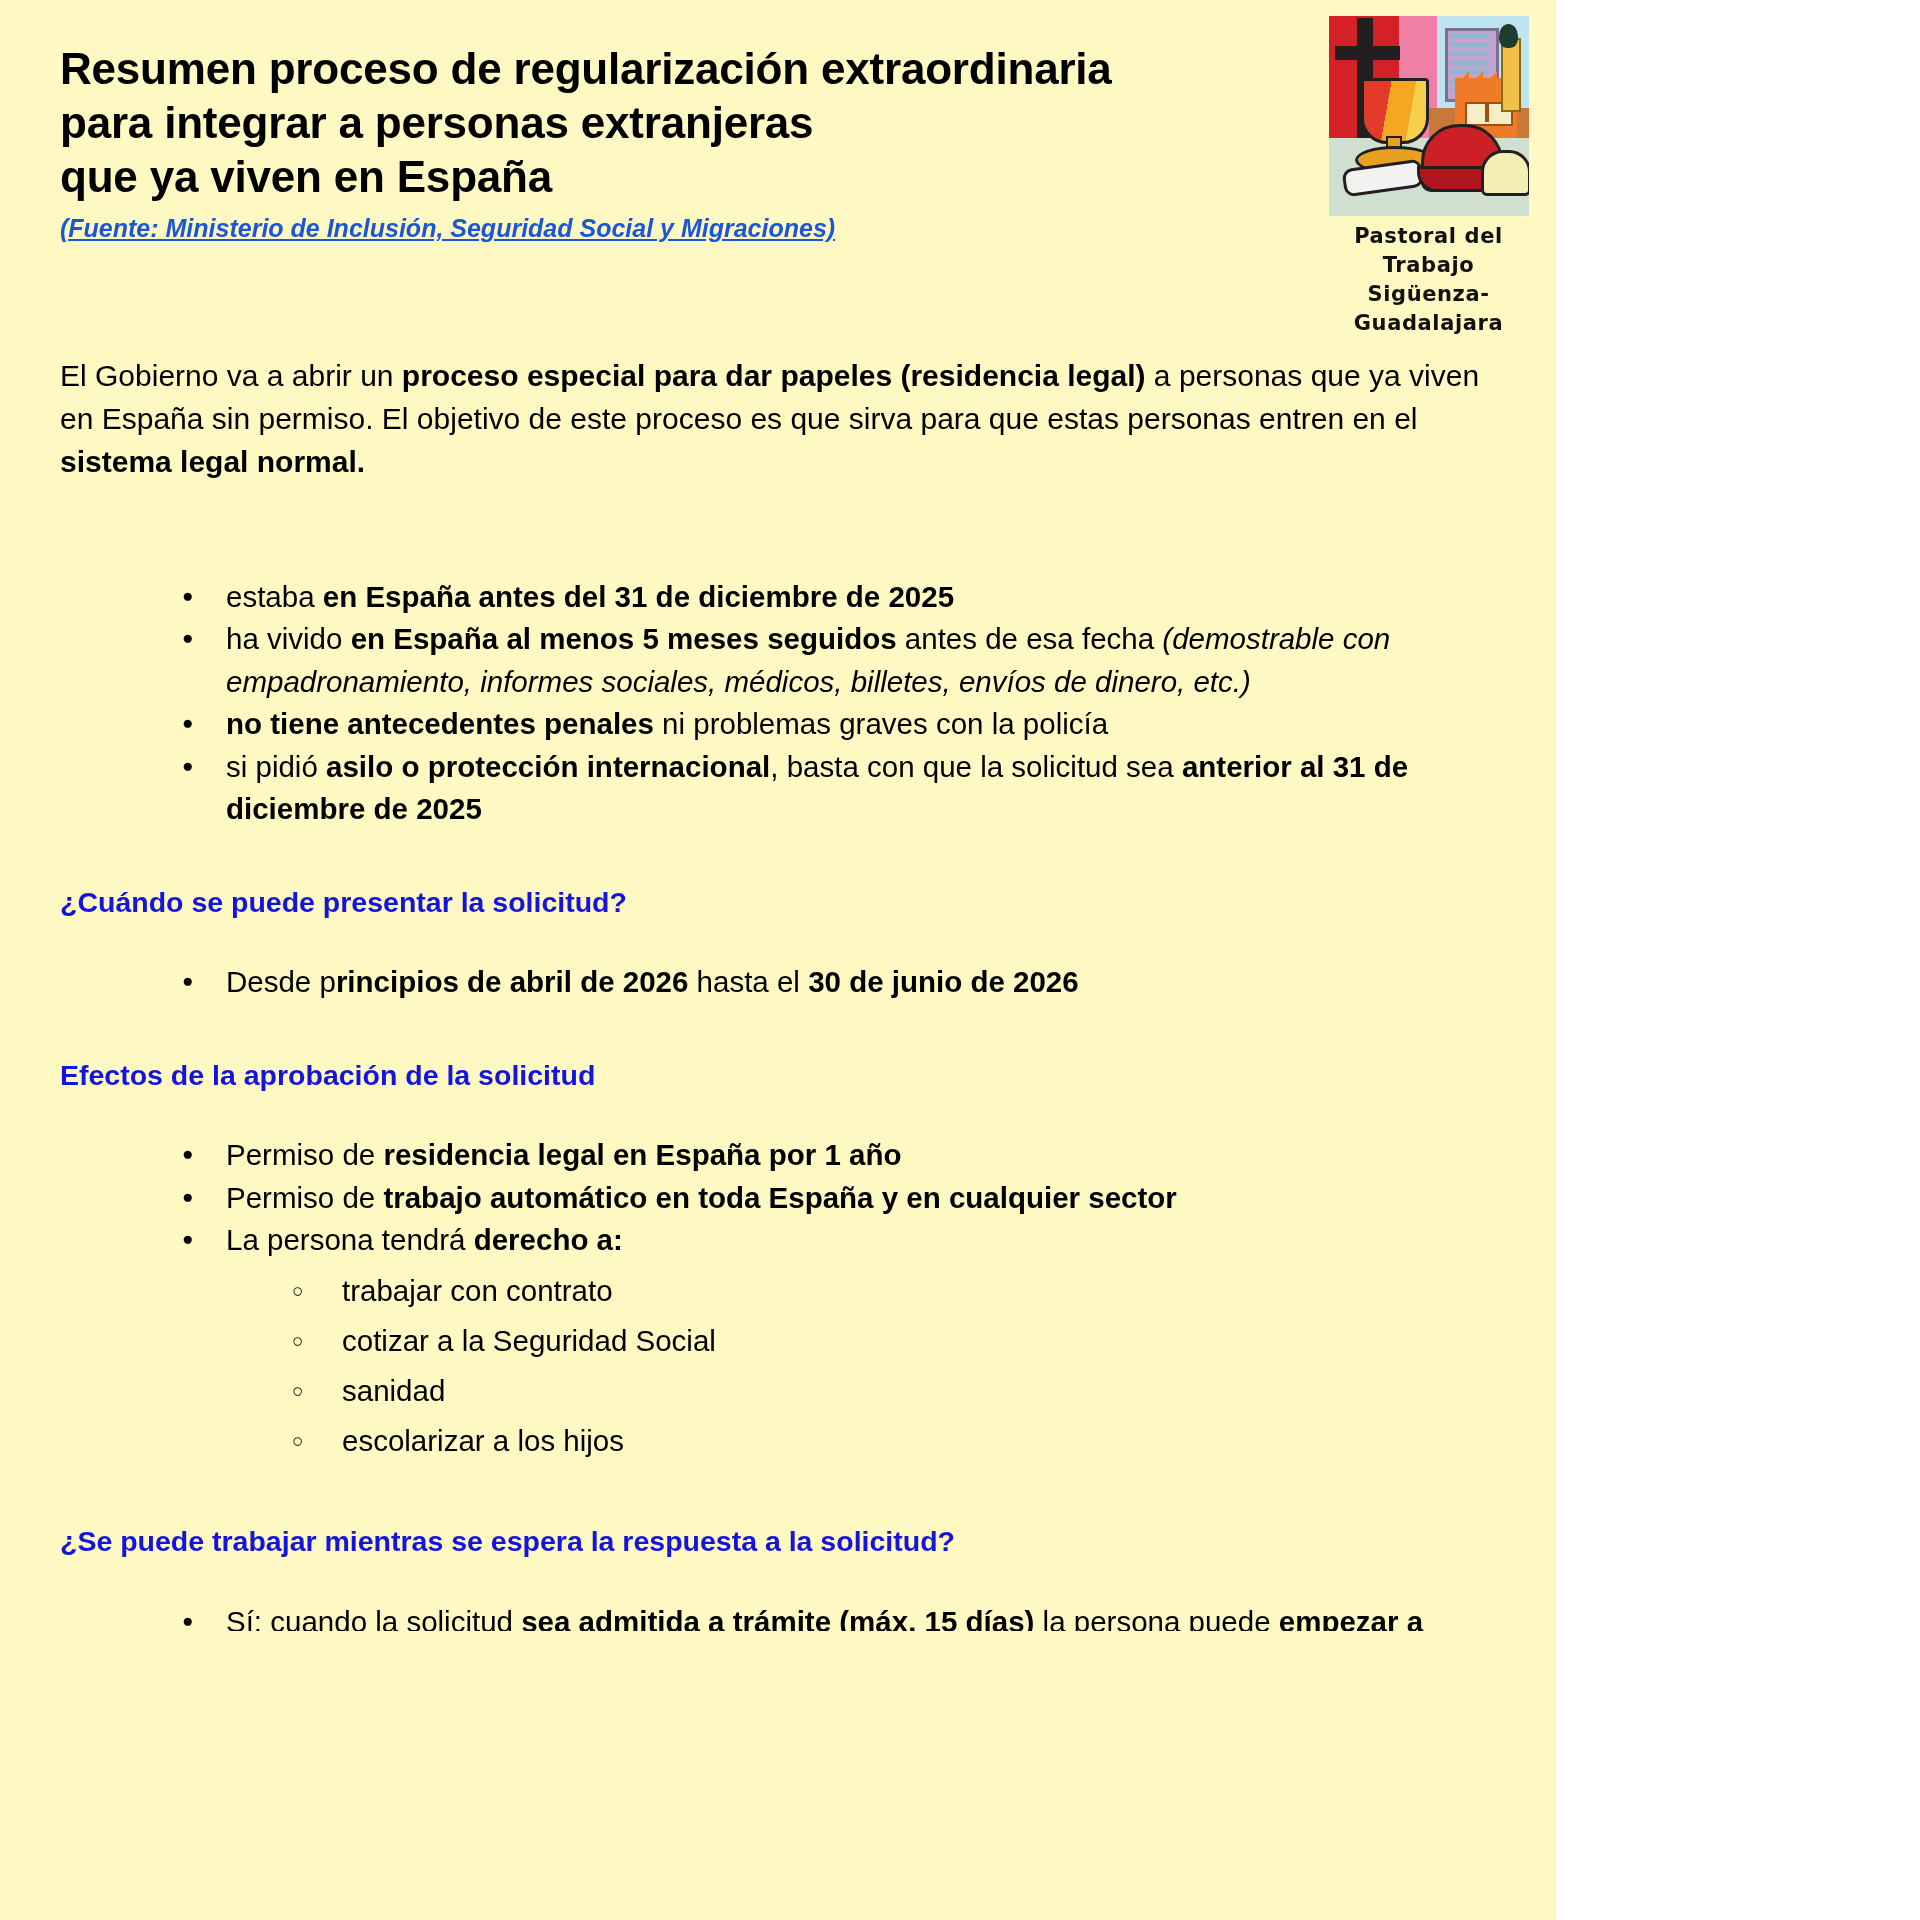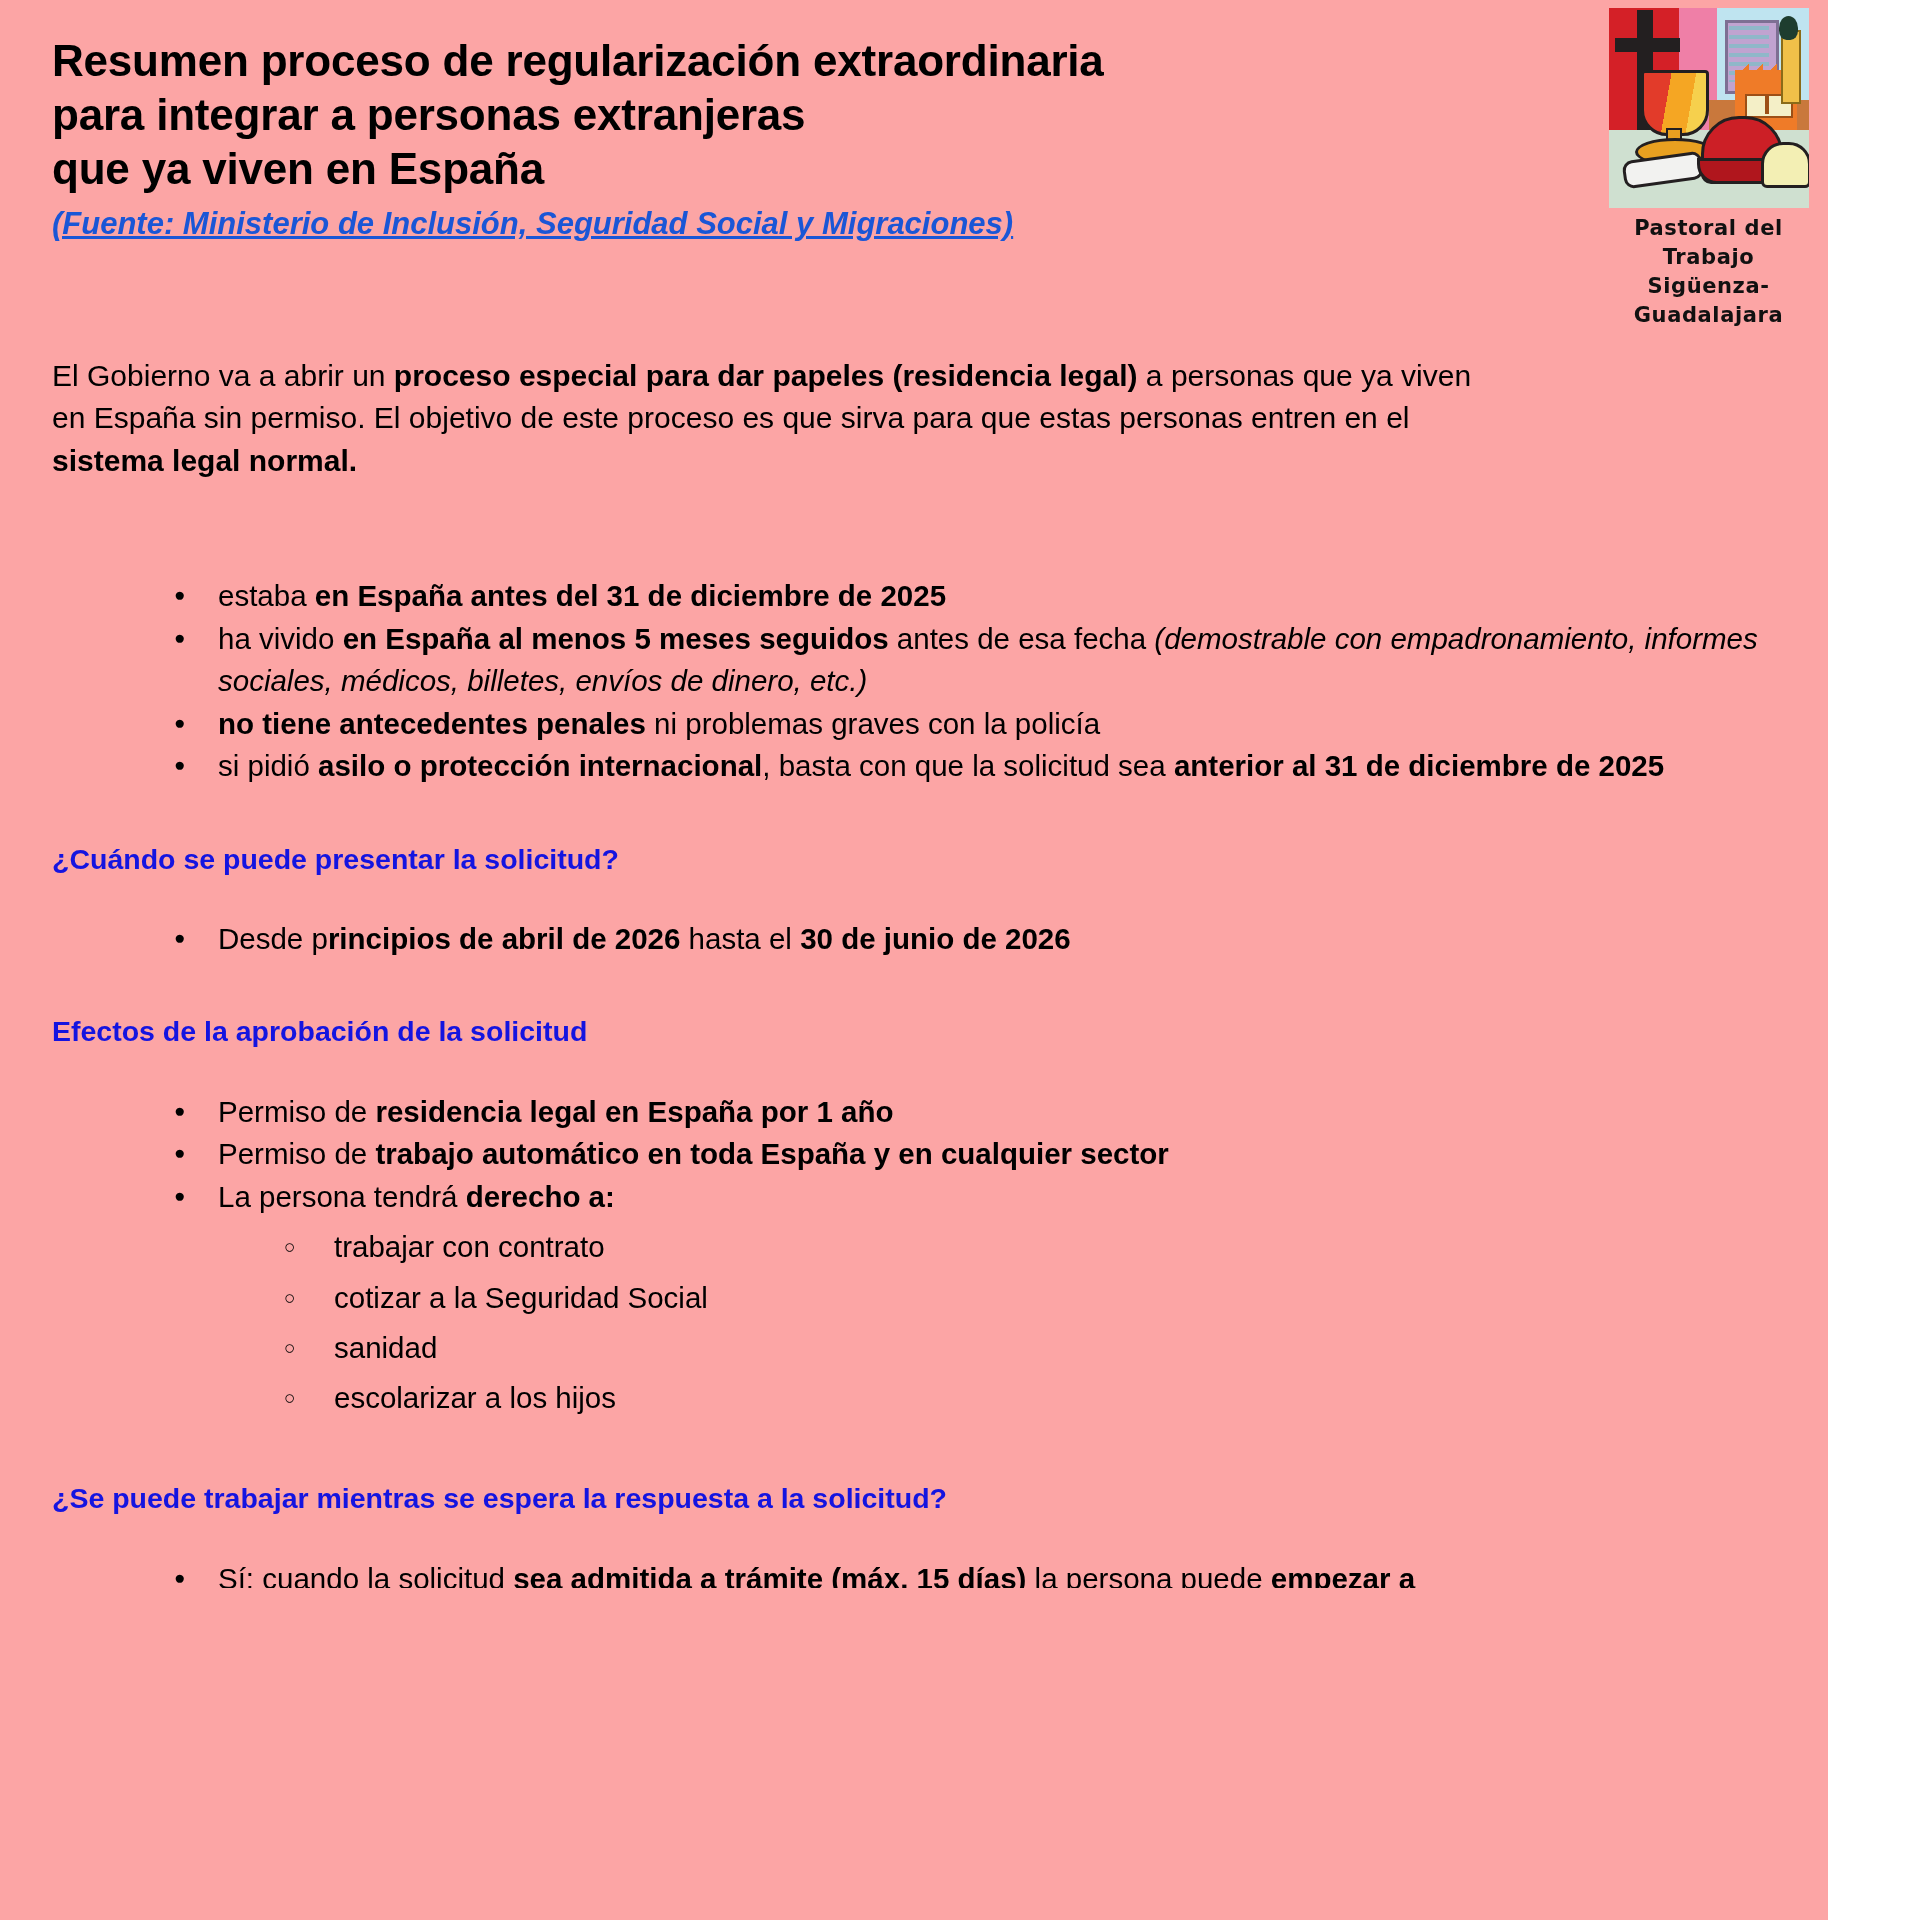--- a/index.html
+++ b/index.html
@@ -9,46 +9,46 @@
   }
   body {
     width: 1920px;
     height: 1920px;
     overflow: hidden;
     font-family: "Liberation Sans", sans-serif;
     color: #000000;
   }
   .page {
     position: relative;
-    width: 1828px;
+    width: 1556px;
     height: 1920px;
-    background: #fca5a5;
+    background: #fef9c3;
     box-sizing: border-box;
-    padding: 0;
+    padding: 8px;
   }
 
   
   .header {
     position: relative;
     padding: 34px 0 0 52px;
   }
   .title-block {
     width: 1260px;
   }
   .doc-title {
     font-size: 44px;
     font-weight: bold;
     line-height: 1.23;
     letter-spacing: -0.2px;
     color: #000000;
     margin: 0;
     white-space: pre-line;
   }
   .doc-source {
-    font-size: 31px;
+    font-size: 25px;
     font-weight: bold;
     font-style: italic;
     color: #1a56d6;
     text-decoration: underline;
     margin-top: 9px;
     display: inline-block;
     line-height: 1.2;
   }
 
   

